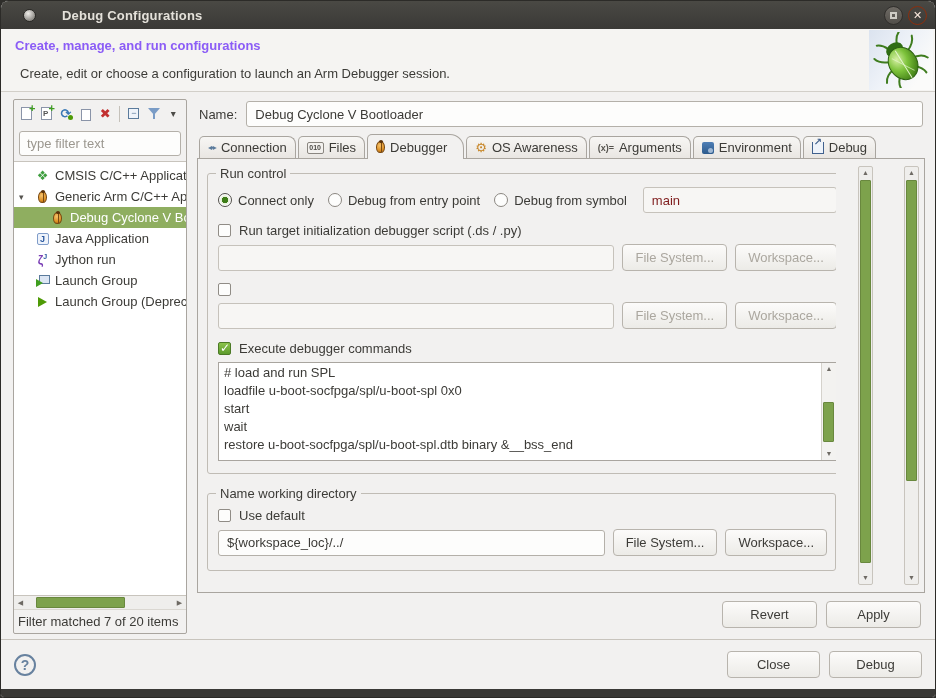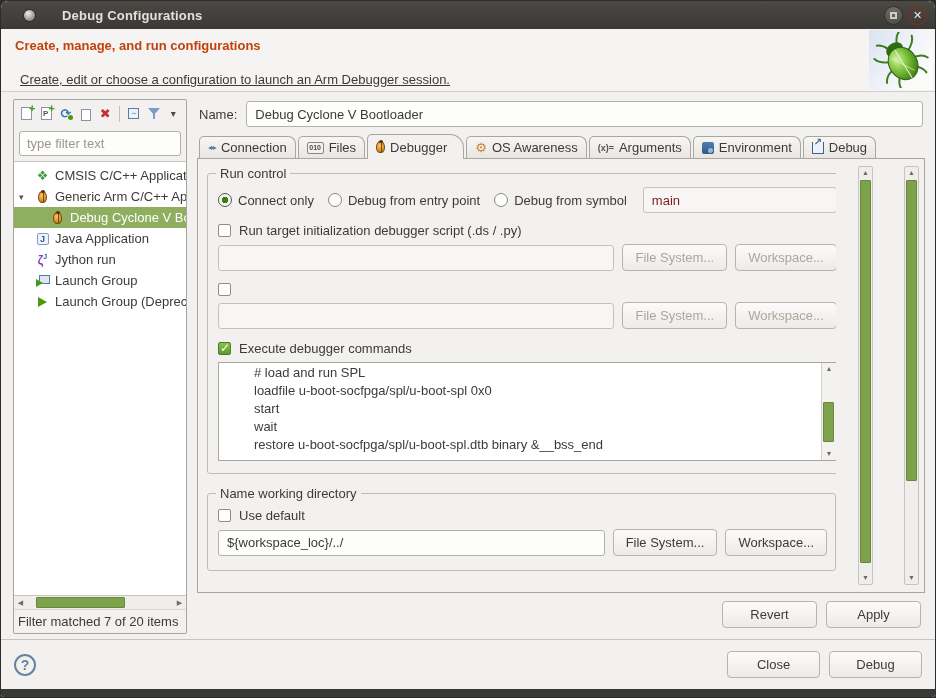--- a/index.html
+++ b/index.html
@@ -11,22 +11,22 @@
   .tb-appicon { width:13px; height:13px; border-radius:50%; margin-left:14px; background:radial-gradient(circle at 38% 32%, #efede9, #8f8d88 70%); border:1px solid #2a2926; }
   .tb-title { color:#e4e1da; font-weight:bold; margin-left:26px; letter-spacing:.2px; }
   .tb-buttons { margin-left:auto; display:flex; gap:5px; align-items:center; }
   .tb-btn { width:19px; height:19px; border-radius:50%; display:flex; align-items:center; justify-content:center; }
   .tb-max { background:linear-gradient(#6f6b65,#524f4a); border:1px solid #312f2c; }
   .tb-max .sq { width:7px; height:7px; border:2px solid #cfccc5; }
   .tb-close { background:radial-gradient(circle at 35% 30%, #f Twitter, #e), radial-gradient(circle at 35% 30%, #f49a6a, #dd4814 75%); border:1px solid #8c2f0e; color:#fbe9df; font-size:11px; font-weight:bold; line-height:1; }
 
   
   .header { flex:0 0 63px; background:#f5f4f2; border-bottom:1px solid #d2cfc9; position:relative; padding:9px 0 0 14px; }
-  .hdr-title { font-weight:bold; color:#c2410c; }
-  .hdr-sub { margin-top:19px; padding-left:5px; color:#3c3b37;text-decoration:underline; }
+  .hdr-title { font-weight:bold; color:#8b5cf6; }
+  .hdr-sub { margin-top:13px; padding-left:5px; color:#3c3b37; }
   .hdr-bugwrap { position:absolute; top:1px; right:2px; width:64px; height:60px; background:linear-gradient(125deg,#dbe3ef 0%,#eef2f8 45%,#fbfbfa 80%); display:flex; align-items:center; justify-content:center; }
 
   
   .main { flex:1 1 auto; display:flex; gap:10px; padding:7px 10px 5px 12px; min-height:0; }
 
   
   .left-panel { width:174px; flex:0 0 174px; border:1px solid #a9a59f; border-radius:2px; background:#f2f1f0; display:flex; flex-direction:column; min-height:0; }
   .toolbar { height:27px; flex:0 0 27px; display:flex; align-items:center; gap:4px; padding:0 5px; }
   .ticon { width:16px; height:16px; display:flex; align-items:center; justify-content:center; position:relative; }
   .icon-page { width:11px; height:13px; background:#fff; border:1px solid #8a94a8; position:relative; }
@@ -103,21 +103,21 @@
   .checkbox { width:13px; height:13px; flex:0 0 13px; border:1px solid #908c86; border-radius:2px; background:#fdfdfc; position:relative; }
   .checkbox.checked { background:linear-gradient(#8bc34a,#5d9b2d); border-color:#4c7a26; }
   .checkbox.checked::after { content:"\2713"; position:absolute; left:1px; top:-2px; color:#fff; font-size:12px; font-weight:bold; }
 
   .path-row { display:flex; align-items:center; gap:8px; margin:2px 0 12px 2px; }
   .path-input { flex:1 1 auto; min-width:0; }
   .btn { height:27px; min-width:90px; padding:0 12px; border:1px solid #b8b4ad; border-radius:4px; background:linear-gradient(#fcfbfa,#ecEAe6); background:linear-gradient(#fcfbfa,#ecebe7); color:#3c3b37; font:13px "Liberation Sans","DejaVu Sans",sans-serif; display:flex; align-items:center; justify-content:center; white-space:nowrap; }
   .btn.disabled { color:#aba79f; }
 
   .commands { height:99px; border:1px solid #a9a59f; background:#fff; display:flex; margin:2px 0 2px 2px; }
-  .commands-text { flex:1; padding:1px 5px; white-space:pre; overflow:hidden; line-height:18px;margin-left:30px; }
+  .commands-text { flex:1; padding:1px 5px; white-space:pre; overflow:hidden; line-height:18px; }
   .cmd-scroll { width:15px; flex:0 0 15px; background:#f3f2f0; border-left:1px solid #d5d2cc; display:flex; flex-direction:column; align-items:center; }
 
   .vscroll { width:15px; flex:0 0 15px; background:#efeeec; border:1px solid #c8c4bd; border-radius:2px; display:flex; flex-direction:column; align-items:center; }
   .vs-arrow { height:12px; font-size:7px; color:#6e6a64; line-height:12px; }
   .vs-track { flex:1; width:11px; position:relative; margin:1px 0; }
   .vs-thumb { position:absolute; left:0; right:0; background:#7da24c; border:1px solid #69883e; border-radius:1px; }
   .inner-sb { margin-right:9px; }
   .thumb-full { top:0; bottom:2%; }
   .thumb-part { top:0; height:77%; }
   .thumb-cmd { top:36%; bottom:7%; }

